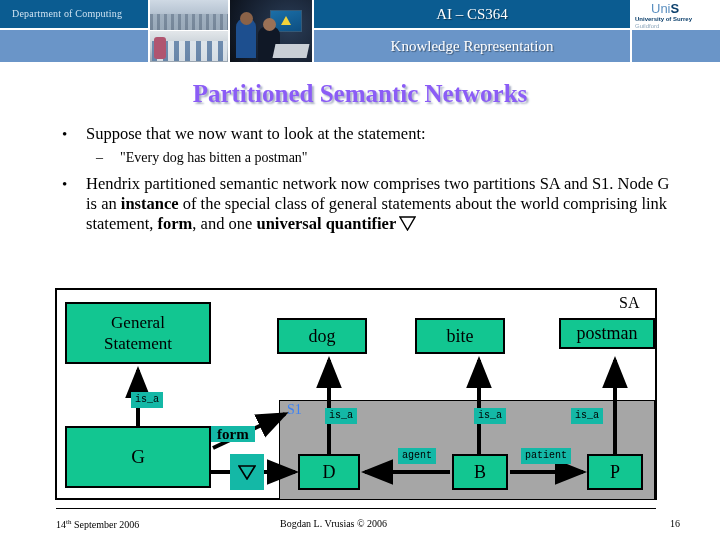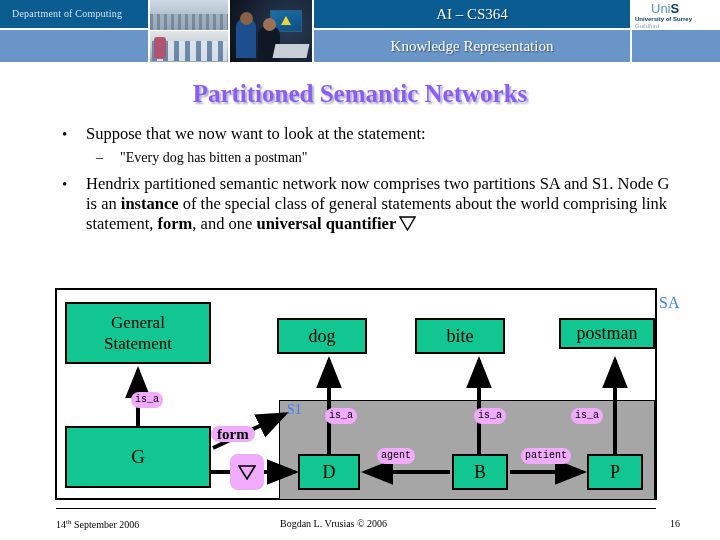--- a/index.html
+++ b/index.html
@@ -78,42 +78,42 @@
   .b2{font-size:14px;line-height:18px;position:relative;padding-left:72px;margin-bottom:7px;}
   .b2 .mk{position:absolute;left:48px;top:0;}
   .forall-inline{display:inline-block;vertical-align:-2px;margin-left:3px;}
 
   
   #diagram{position:absolute;left:55px;top:288px;width:602px;height:212px;
      border:2px solid #000;background:#ffffff;box-sizing:border-box;}
   .s1region{position:absolute;left:222px;top:110px;width:376px;height:100px;background:#a6a6a6;border:1px solid #000;box-sizing:border-box;}
   .s1label{position:absolute;left:230px;top:112px;font-size:14px;color:#3b82f6;
      font-family:"Liberation Serif",serif;}
-  .salabel{position:absolute;left:562px;top:4px;font-size:16px;color:#3b82f6;margin-left:40px;}
+  .salabel{position:absolute;left:562px;top:4px;font-size:16px;color:#000000;}
 
   .node{position:absolute;background:#12c691;border:2px solid #000;box-sizing:border-box;
      display:flex;align-items:center;justify-content:center;text-align:center;
      font-family:"Liberation Serif",serif;color:#000;}
   .n-general{left:8px;top:12px;width:146px;height:62px;font-size:17px;line-height:21px;}
   .n-g{left:8px;top:136px;width:146px;height:62px;font-size:19px;}
   .n-dog{left:220px;top:28px;width:90px;height:36px;font-size:18px;}
   .n-bite{left:358px;top:28px;width:90px;height:36px;font-size:18px;}
   .n-postman{left:502px;top:28px;width:96px;height:31px;font-size:18px;}
   .n-d{left:241px;top:164px;width:62px;height:36px;font-size:18px;}
   .n-b{left:395px;top:164px;width:56px;height:36px;font-size:18px;}
   .n-p{left:530px;top:164px;width:56px;height:36px;font-size:18px;}
 
-  .lbl{position:absolute;background:#f0abfc;color:#000;font-family:"Liberation Mono",monospace;
-     font-size:10px;padding:2px 4px;line-height:12px;white-space:nowrap;border-radius:8px;}
+  .lbl{position:absolute;background:#14b8a6;color:#000;font-family:"Liberation Mono",monospace;
+     font-size:10px;padding:2px 4px;line-height:12px;white-space:nowrap;}
   .lbl-serif{font-family:"Liberation Serif",serif;font-size:15px;font-weight:bold;padding:2px 6px;}
   .lbl-isa1{left:74px;top:102px;}
   .lbl-isa-d{left:268px;top:118px;}
   .lbl-isa-b{left:417px;top:118px;}
   .lbl-isa-p{left:514px;top:118px;}
-  .lbl-agent{left:320px;top:158px;}
+  .lbl-agent{left:341px;top:158px;}
   .lbl-patient{left:464px;top:158px;}
   .lbl-form{left:154px;top:136px;}
   .lbl-forall{left:173px;top:164px;width:34px;height:36px;padding:0;
      display:flex;align-items:center;justify-content:center;}
 
   .qtri{width:18px;height:15px;}
   svg.arrows{position:absolute;left:0;top:0;width:598px;height:208px;}
 
   
   #footer{position:absolute;left:0;top:508px;width:720px;height:32px;}

